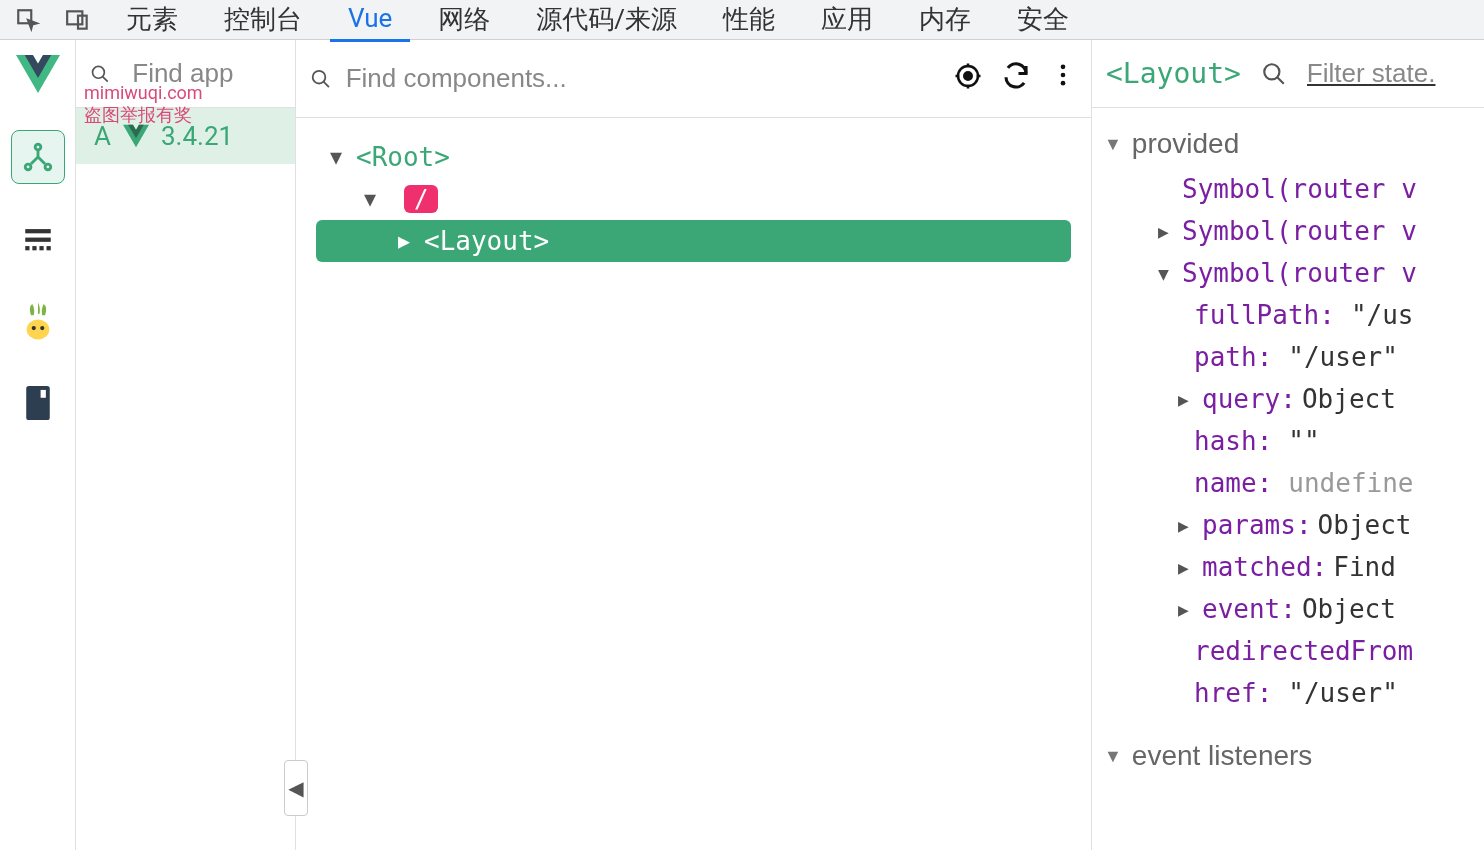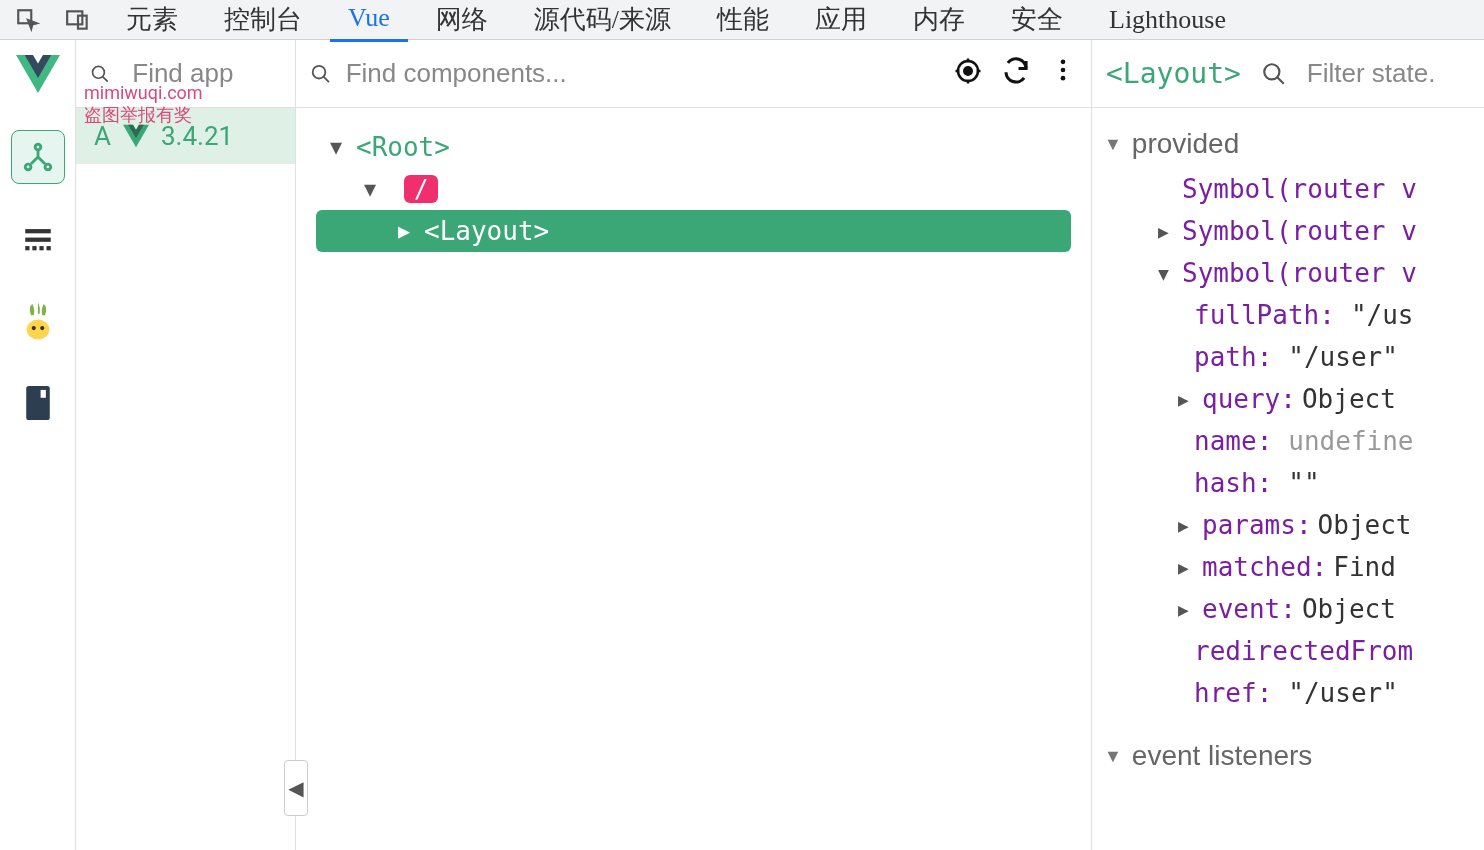--- a/index.html
+++ b/index.html
@@ -13,21 +13,20 @@
   overflow: hidden;
 }
 .top-tabs {
   display: flex;
   align-items: center;
   height: 40px;
   background: #f1f3f4;
   border-bottom: 1px solid #d0d0d0;
   padding-left: 8px;
   gap: 10px;
-  font-family: Liberation Serif, serif;
 }
 .top-tab {
   padding: 6px 18px;
   cursor: pointer;
   font-size: 26px;
   color: #333;
 }
 .top-tab.active {
   color: #1a73e8;
   border-bottom: 3px solid #1a73e8;
@@ -113,21 +112,21 @@
 .components-panel {
   flex: 1;
   border-right: 1px solid #e0e0e0;
   display: flex;
   flex-direction: column;
   position: relative;
 }
 .comp-search-row {
   display: flex;
   align-items: center;
-  height: 68px;
+  height: 78px;
   padding: 0 14px;
   gap: 14px;
   border-bottom: 1px solid #e0e0e0;
 }
 .comp-tools {
   display: flex;
   gap: 18px;
   margin-left: auto;
 }
 .tree {
@@ -254,21 +253,20 @@
   </div>
   <div class="top-tab">元素</div>
   <div class="top-tab">控制台</div>
   <div class="top-tab active">Vue</div>
   <div class="top-tab">网络</div>
   <div class="top-tab">源代码/来源</div>
   <div class="top-tab">性能</div>
   <div class="top-tab">应用</div>
   <div class="top-tab">内存</div>
   <div class="top-tab">安全</div>
-  <div class="top-tab">Lighthouse</div>
 </div>
 
 <div class="main">
 
   <div class="left-rail">
     <div>
       <svg width="44" height="44" viewBox="0 0 256 221">
           <path fill="#41B883" d="M204.8 0H256L128 220.8 0 0h97.92L128 51.2 157.44 0h47.36Z"></path>
           <path fill="#34495E" d="M50.56 0 128 133.12 204.8 0h-47.36L128 51.2 97.92 0H50.56Z"></path>
         </svg>
@@ -378,21 +376,21 @@
     </div>
   </div>
 
   <div class="state-panel">
     <div class="state-header">
       <span class="state-title">&lt;Layout&gt;</span>
       <svg width="26" height="26" viewBox="0 0 24 24" fill="none" stroke="#555" stroke-width="2">
           <circle cx="10" cy="10" r="7"></circle>
           <path d="M15 15l6 6"></path>
         </svg>
-      <input class="search-input" style="width: 150px;" placeholder="Filter state.">
+      <input class="search-input" style="width: 150px; text-decoration: underline;" placeholder="Filter state.">
     </div>
     <div class="state-body">
       <div class="sect">
         <span class="tri">▼</span>
         <span>provided</span>
       </div>
 
       <div class="prop-row">
         <span class="spacer18"></span>
         <span class="key">Symbol(router v</span>
@@ -413,26 +411,26 @@
       <div class="prop-row depth2">
         <span class="key"><span>path</span>:</span>
         <span class="val-str">"/user"</span>
       </div>
       <div class="prop-row depth2b">
         <span class="tri2">▶</span>
         <span class="key"><span>query</span>:</span>
         <span class="val-str">Object</span>
       </div>
       <div class="prop-row depth2">
+        <span class="key"><span>hash</span>:</span>
+        <span class="val-str">""</span>
+      </div>
+      <div class="prop-row depth2">
         <span class="key"><span>name</span>:</span>
         <span class="val-undef">undefine</span>
-      </div>
-      <div class="prop-row depth2">
-        <span class="key"><span>hash</span>:</span>
-        <span class="val-str">""</span>
       </div>
       <div class="prop-row depth2b">
         <span class="tri2">▶</span>
         <span class="key"><span>params</span>:</span>
         <span class="val-str">Object</span>
       </div>
       <div class="prop-row depth2b">
         <span class="tri2">▶</span>
         <span class="key"><span>matched</span>:</span>
         <span class="val-str">Find</span>

